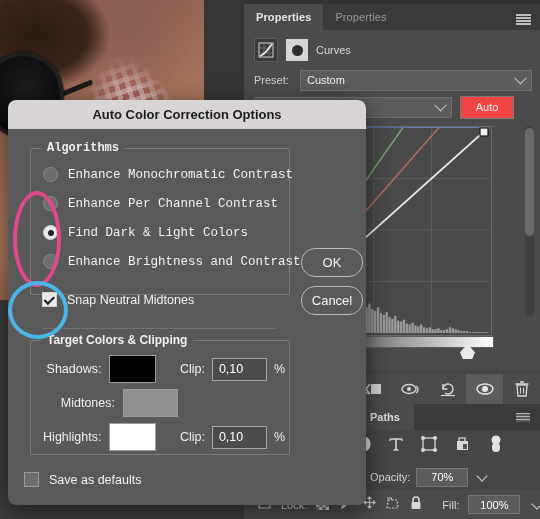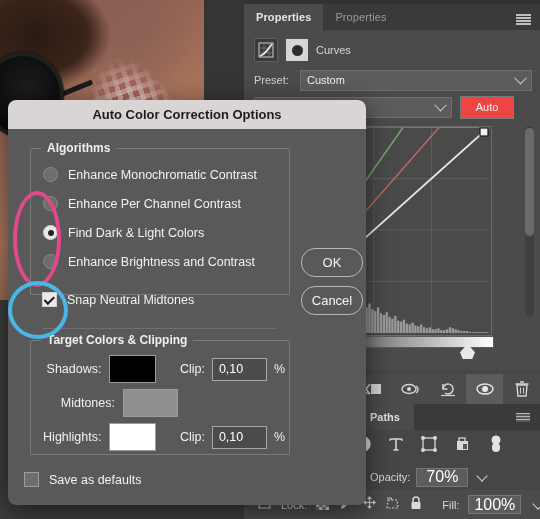--- a/index.html
+++ b/index.html
@@ -164,21 +164,21 @@
     background:repeating-linear-gradient(180deg,#b6b6b6 0 1.5px, #5a5a5a 1.5px 3px); }
 
   #layer-icon-row { position:absolute; left:0; top:26px; width:296px; height:32px; display:flex; align-items:center; padding-left:110px; gap:16px; }
   #opacity-row { position:absolute; left:0; top:60px; width:296px; height:26px; display:flex; align-items:center; padding-left:102px; gap:6px; }
   #lock-row { position:absolute; left:0; top:86px; width:296px; height:29px; background:#4b4b4b; display:flex; align-items:center; gap:9px; padding-left:14px; }
 
   .small-label { font-size:11px; color:#d8d8d8; }
   .numfield {
     height:17px; min-width:40px; background:#5c5c5c; border:1px solid #777;
     display:flex; align-items:center; justify-content:center;
-    font-size:16px; color:#fff; padding:0 5px;
+    font-size:11px; color:#fff; padding:0 5px;
   }
   .mini-chev { width:18px; height:18px; position:relative; }
   .mini-chev::after { content:""; position:absolute; left:4px; top:4px; width:7px; height:7px;
     border-right:1.5px solid #cfcfcf; border-bottom:1.5px solid #cfcfcf; transform:rotate(45deg); }
 
   
   #dialog {
     position:absolute; left:8px; top:100px; width:358px; height:405px;
     background:#595959; border-radius:8px;
     box-shadow: 0 6px 26px rgba(0,0,0,.55);
@@ -191,21 +191,21 @@
   #dialog-title { font-size:13px; font-weight:bold; color:#1c1c1c; }
 
   .group {
     position:absolute; border:1px solid #7a7a7a; border-radius:2px;
   }
   .group-legend {
     position:absolute; top:-8px; left:10px; padding:0 6px;
     background:#595959; font-size:12px; color:#efefef; font-weight:bold;
   }
 
-  #algo-group { left:22px; top:48px; width:258px; height:145px; }
+  #algo-group { left:22px; top:48px; width:258px; height:145px;font-family:Liberation Mono, monospace; }
   #target-group { left:22px; top:240px; width:258px; height:113px; }
 
   .opt-row { position:absolute; display:flex; align-items:center; gap:10px; }
   .radio {
     width:15px; height:15px; border-radius:50%;
     background:#6e6e6e; border:1px solid #8a8a8a; box-sizing:border-box;
     display:flex; align-items:center; justify-content:center; flex:0 0 auto;
   }
   .radio.checked { background:#e9e9e9; border-color:#cfcfcf; }
   .radio.checked::after { content:""; width:6px; height:6px; border-radius:50%; background:#242424; }

